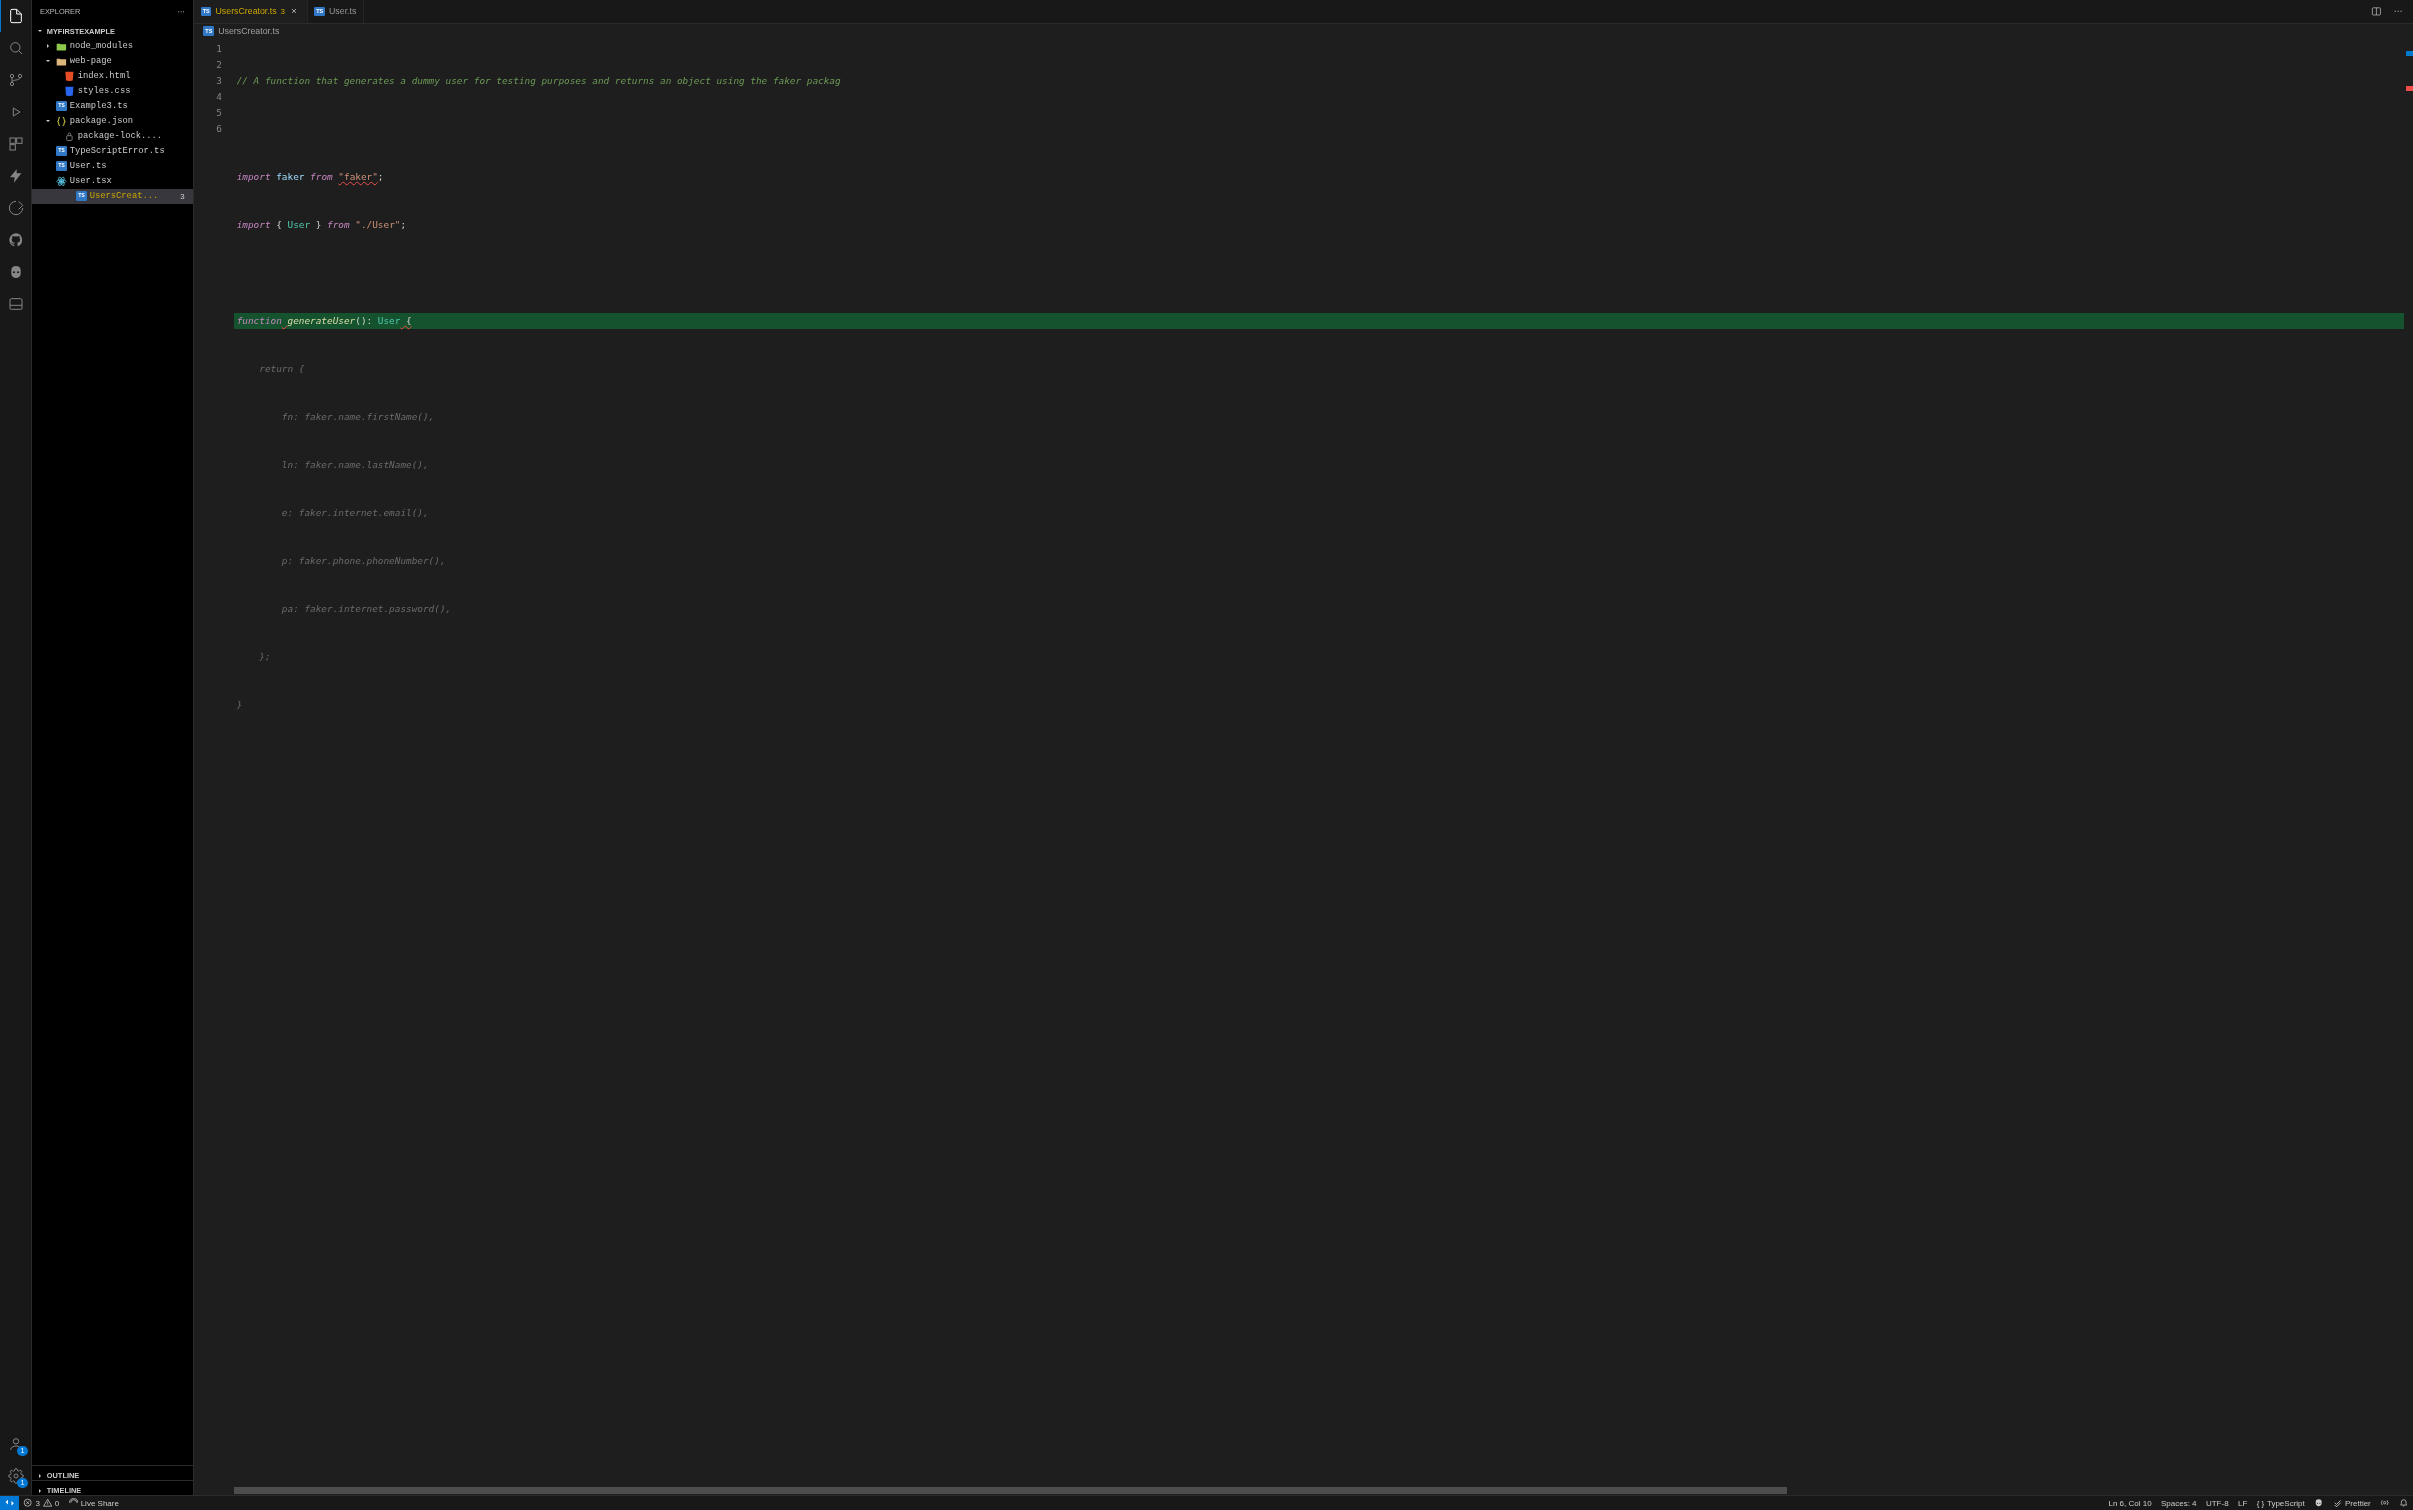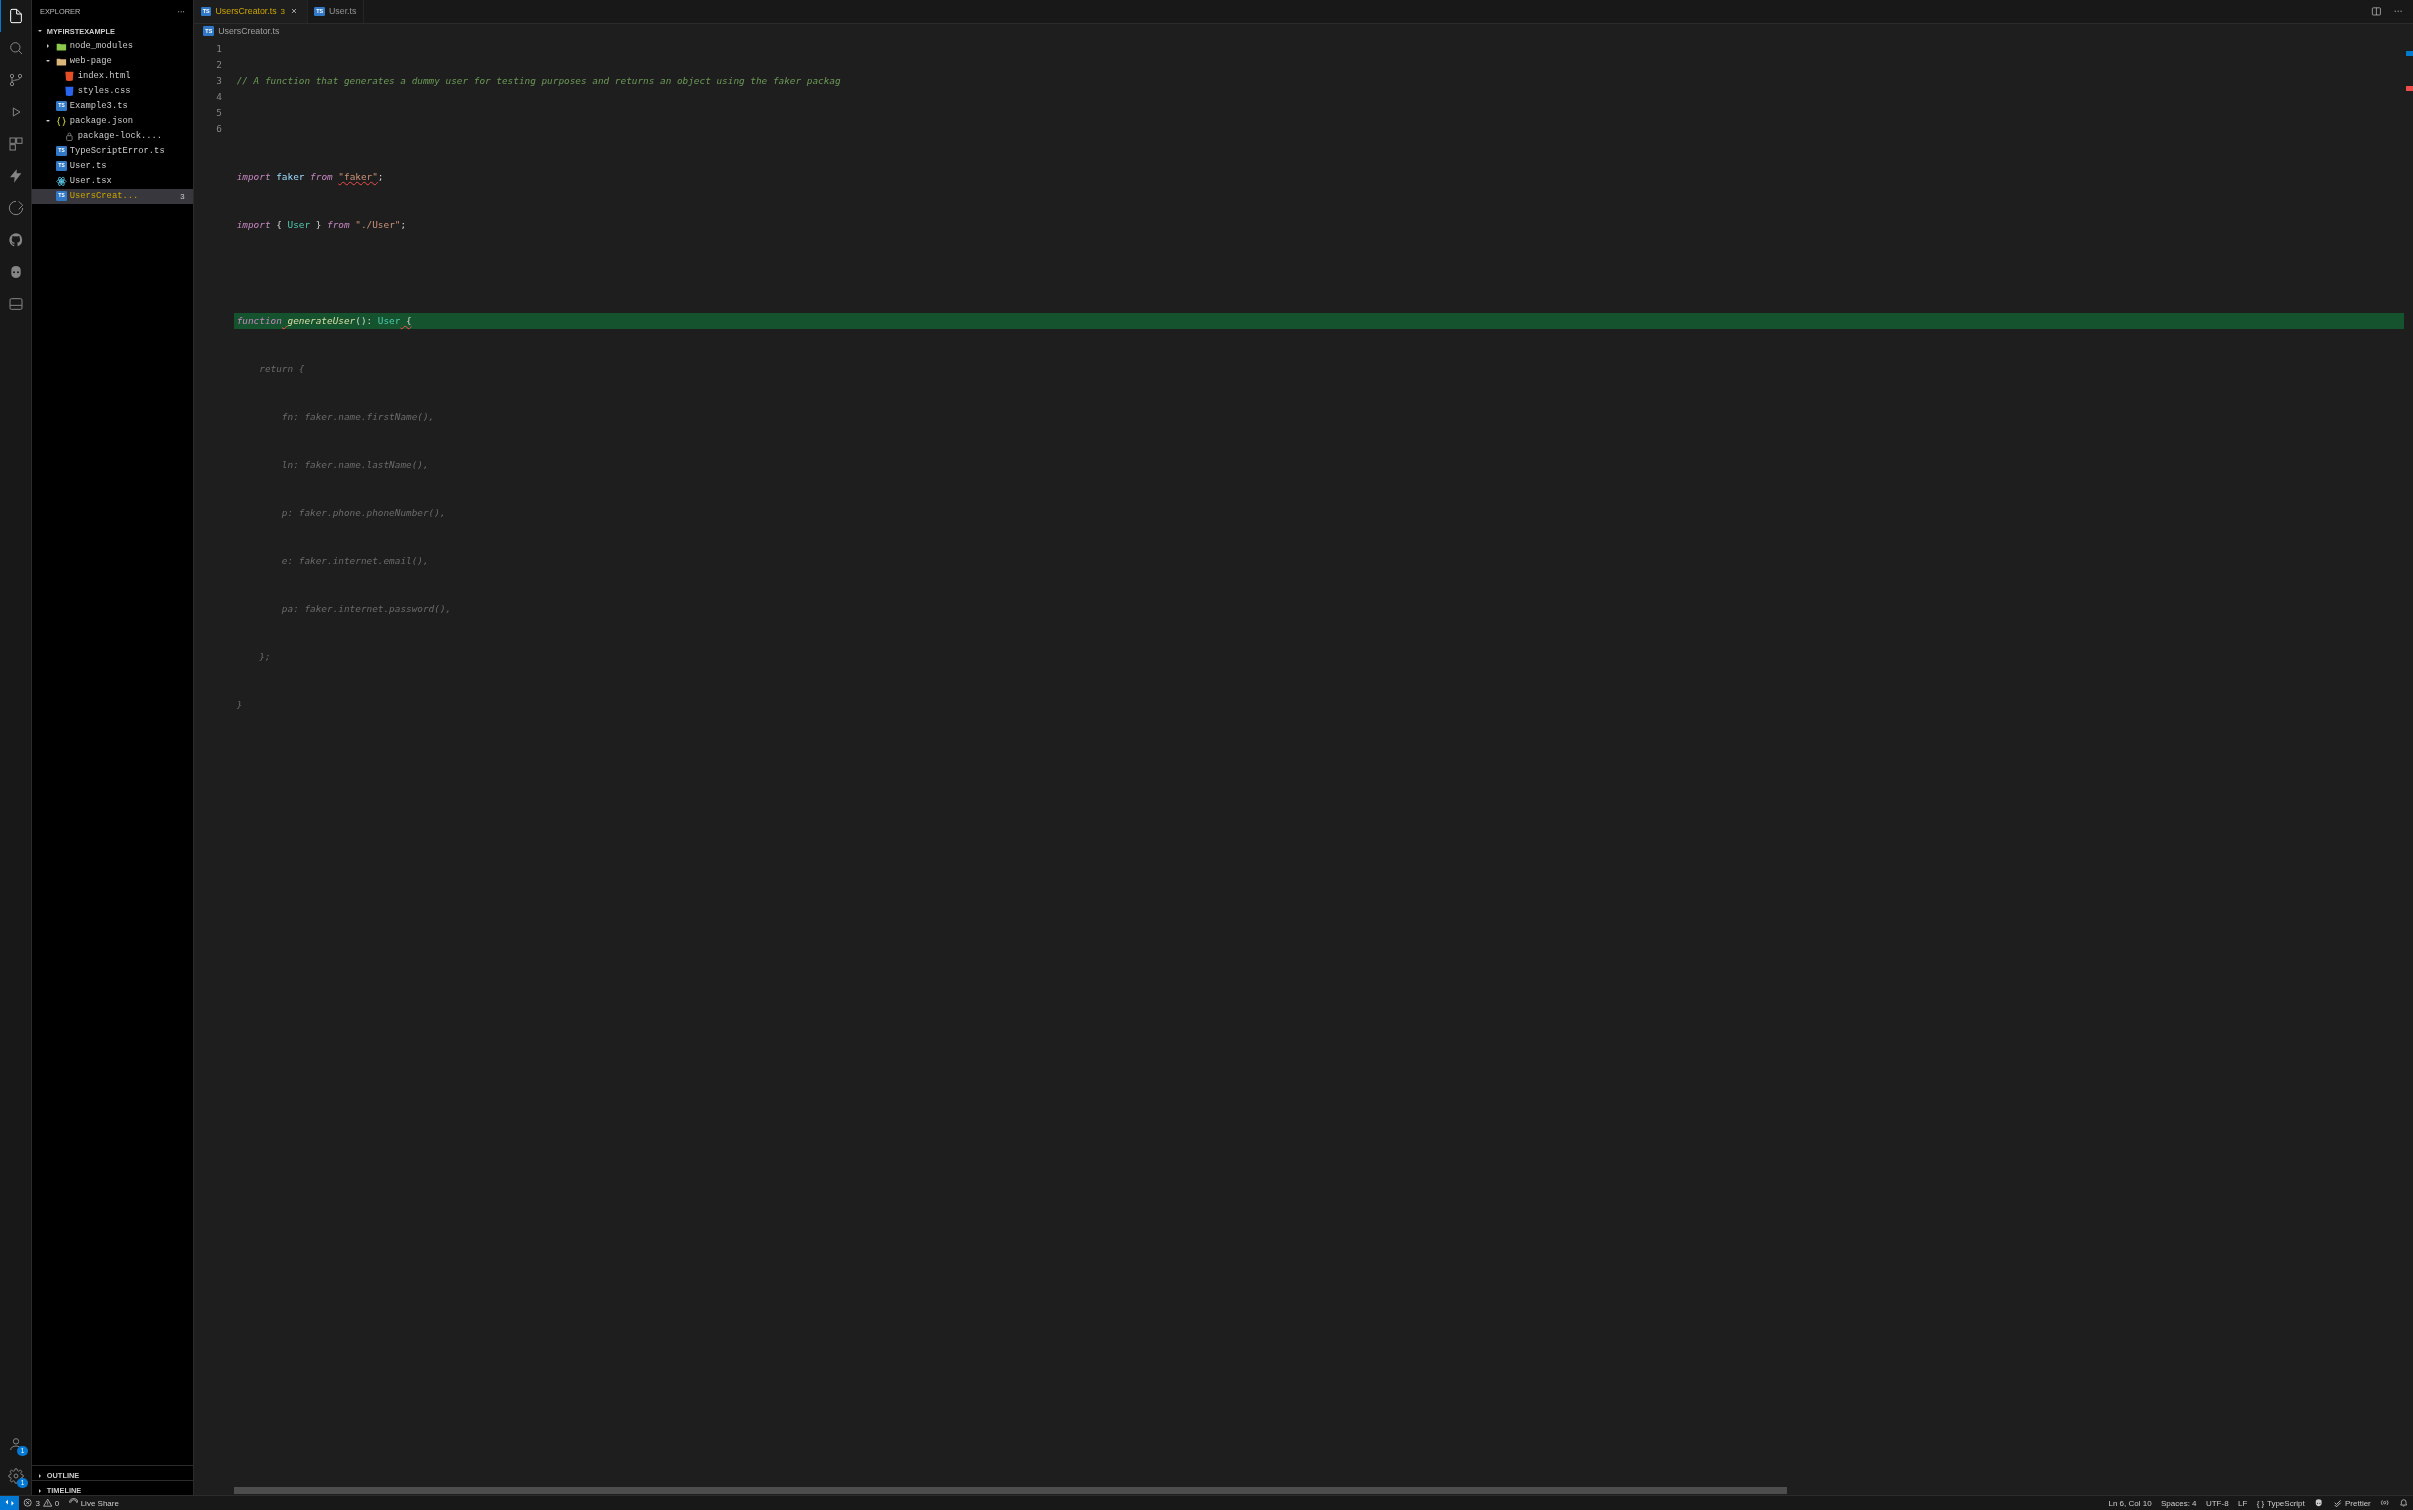--- a/index.html
+++ b/index.html
@@ -56,21 +56,21 @@
   font-size: 7.4px; font-weight: 700; color: #cccccc; text-transform: uppercase;
   cursor: pointer; gap: 1.3px;
 }
 .section-header .chev { width: 10.8px; display:flex; align-items:center; justify-content:center; }
 .tree { flex: 1; overflow: hidden; }
 .tree-item {
   height: 15px; display: flex; align-items: center;
   padding-right: 5.4px; cursor: pointer; gap: 2.7px; font-size: 8.8px;
   white-space: nowrap; overflow: hidden; font-family: Liberation Mono, monospace;
 }
-.tree-item.active { background: #37373d; }
+.tree-item.active { background: #37373d; padding-left: 20px; }
 .tree-item .indent { flex-shrink: 0; }
 .tree-item .twistie { width: 10.8px; flex-shrink:0; display:flex; align-items:center; justify-content:center; color:#cccccc; }
 .tree-item .file-icon { width: 10.8px; height:10.8px; flex-shrink:0; display:flex; align-items:center; justify-content:center; }
 .tree-item .label { overflow: hidden; text-overflow: ellipsis; }
 .tree-item .badge-num { margin-left: auto; color: #cccccc; font-size: 8px; padding-right: 2.7px;}
 .warn-label { color: #cca700; }
 .sidebar-bottom .section-header { border-top: 0.7px solid #2b2b2b; align-items: flex-end; }
 
 .editor-area { flex: 1; display: flex; flex-direction: column; background: #1e1e1e; overflow:hidden; }
 .tabs-row { display: flex; align-items: stretch; height: 23.6px; background: #181818; border-bottom: 0.7px solid #2b2b2b;}
@@ -424,22 +424,22 @@
       <div class="code">
         <div class="line"><span class="c-comment">// A function that generates a dummy user for testing purposes and returns an object using the faker packag</span></div>
         <div class="line"></div>
         <div class="line"><span class="c-keyword">import</span> <span class="c-var">faker</span> <span class="c-keyword-em">from</span> <span class="c-string squiggle">"faker"</span><span class="c-punct">;</span></div>
         <div class="line"><span class="c-keyword">import</span> <span class="c-punct">{ </span><span class="c-type">User</span><span class="c-punct"> }</span> <span class="c-keyword-em">from</span> <span class="c-string">"./User"</span><span class="c-punct">;</span></div>
         <div class="line"></div>
         <div class="line hl"><span class="c-keyword">function</span><span class="squiggle"> </span><span class="c-func">generateUser</span><span class="c-punct">(): </span><span class="c-type">User</span><span class="c-punct squiggle"> {</span></div>
         <div class="line ghost"><span>    return {</span></div>
         <div class="line ghost">        <span class="c-prop">fn</span><span>: </span><span>faker.name.firstName(),</span></div>
         <div class="line ghost">        <span class="c-prop">ln</span><span>: </span><span>faker.name.lastName(),</span></div>
+        <div class="line ghost">        <span class="c-prop">e</span><span>: </span><span>faker.internet.email(),</span></div>
         <div class="line ghost">        <span class="c-prop">p</span><span>: </span><span>faker.phone.phoneNumber(),</span></div>
-        <div class="line ghost">        <span class="c-prop">e</span><span>: </span><span>faker.internet.email(),</span></div>
         <div class="line ghost">        <span class="c-prop">pa</span><span>: </span><span>faker.internet.password(),</span></div>
         <div class="line ghost"><span>    };</span></div>
         <div class="line ghost"><span>}</span></div>
       </div>
       <div class="minimap">
         <div class="hl1"></div>
         <div class="hl2"></div>
       </div>
     </div>
     <div class="hscroll">

